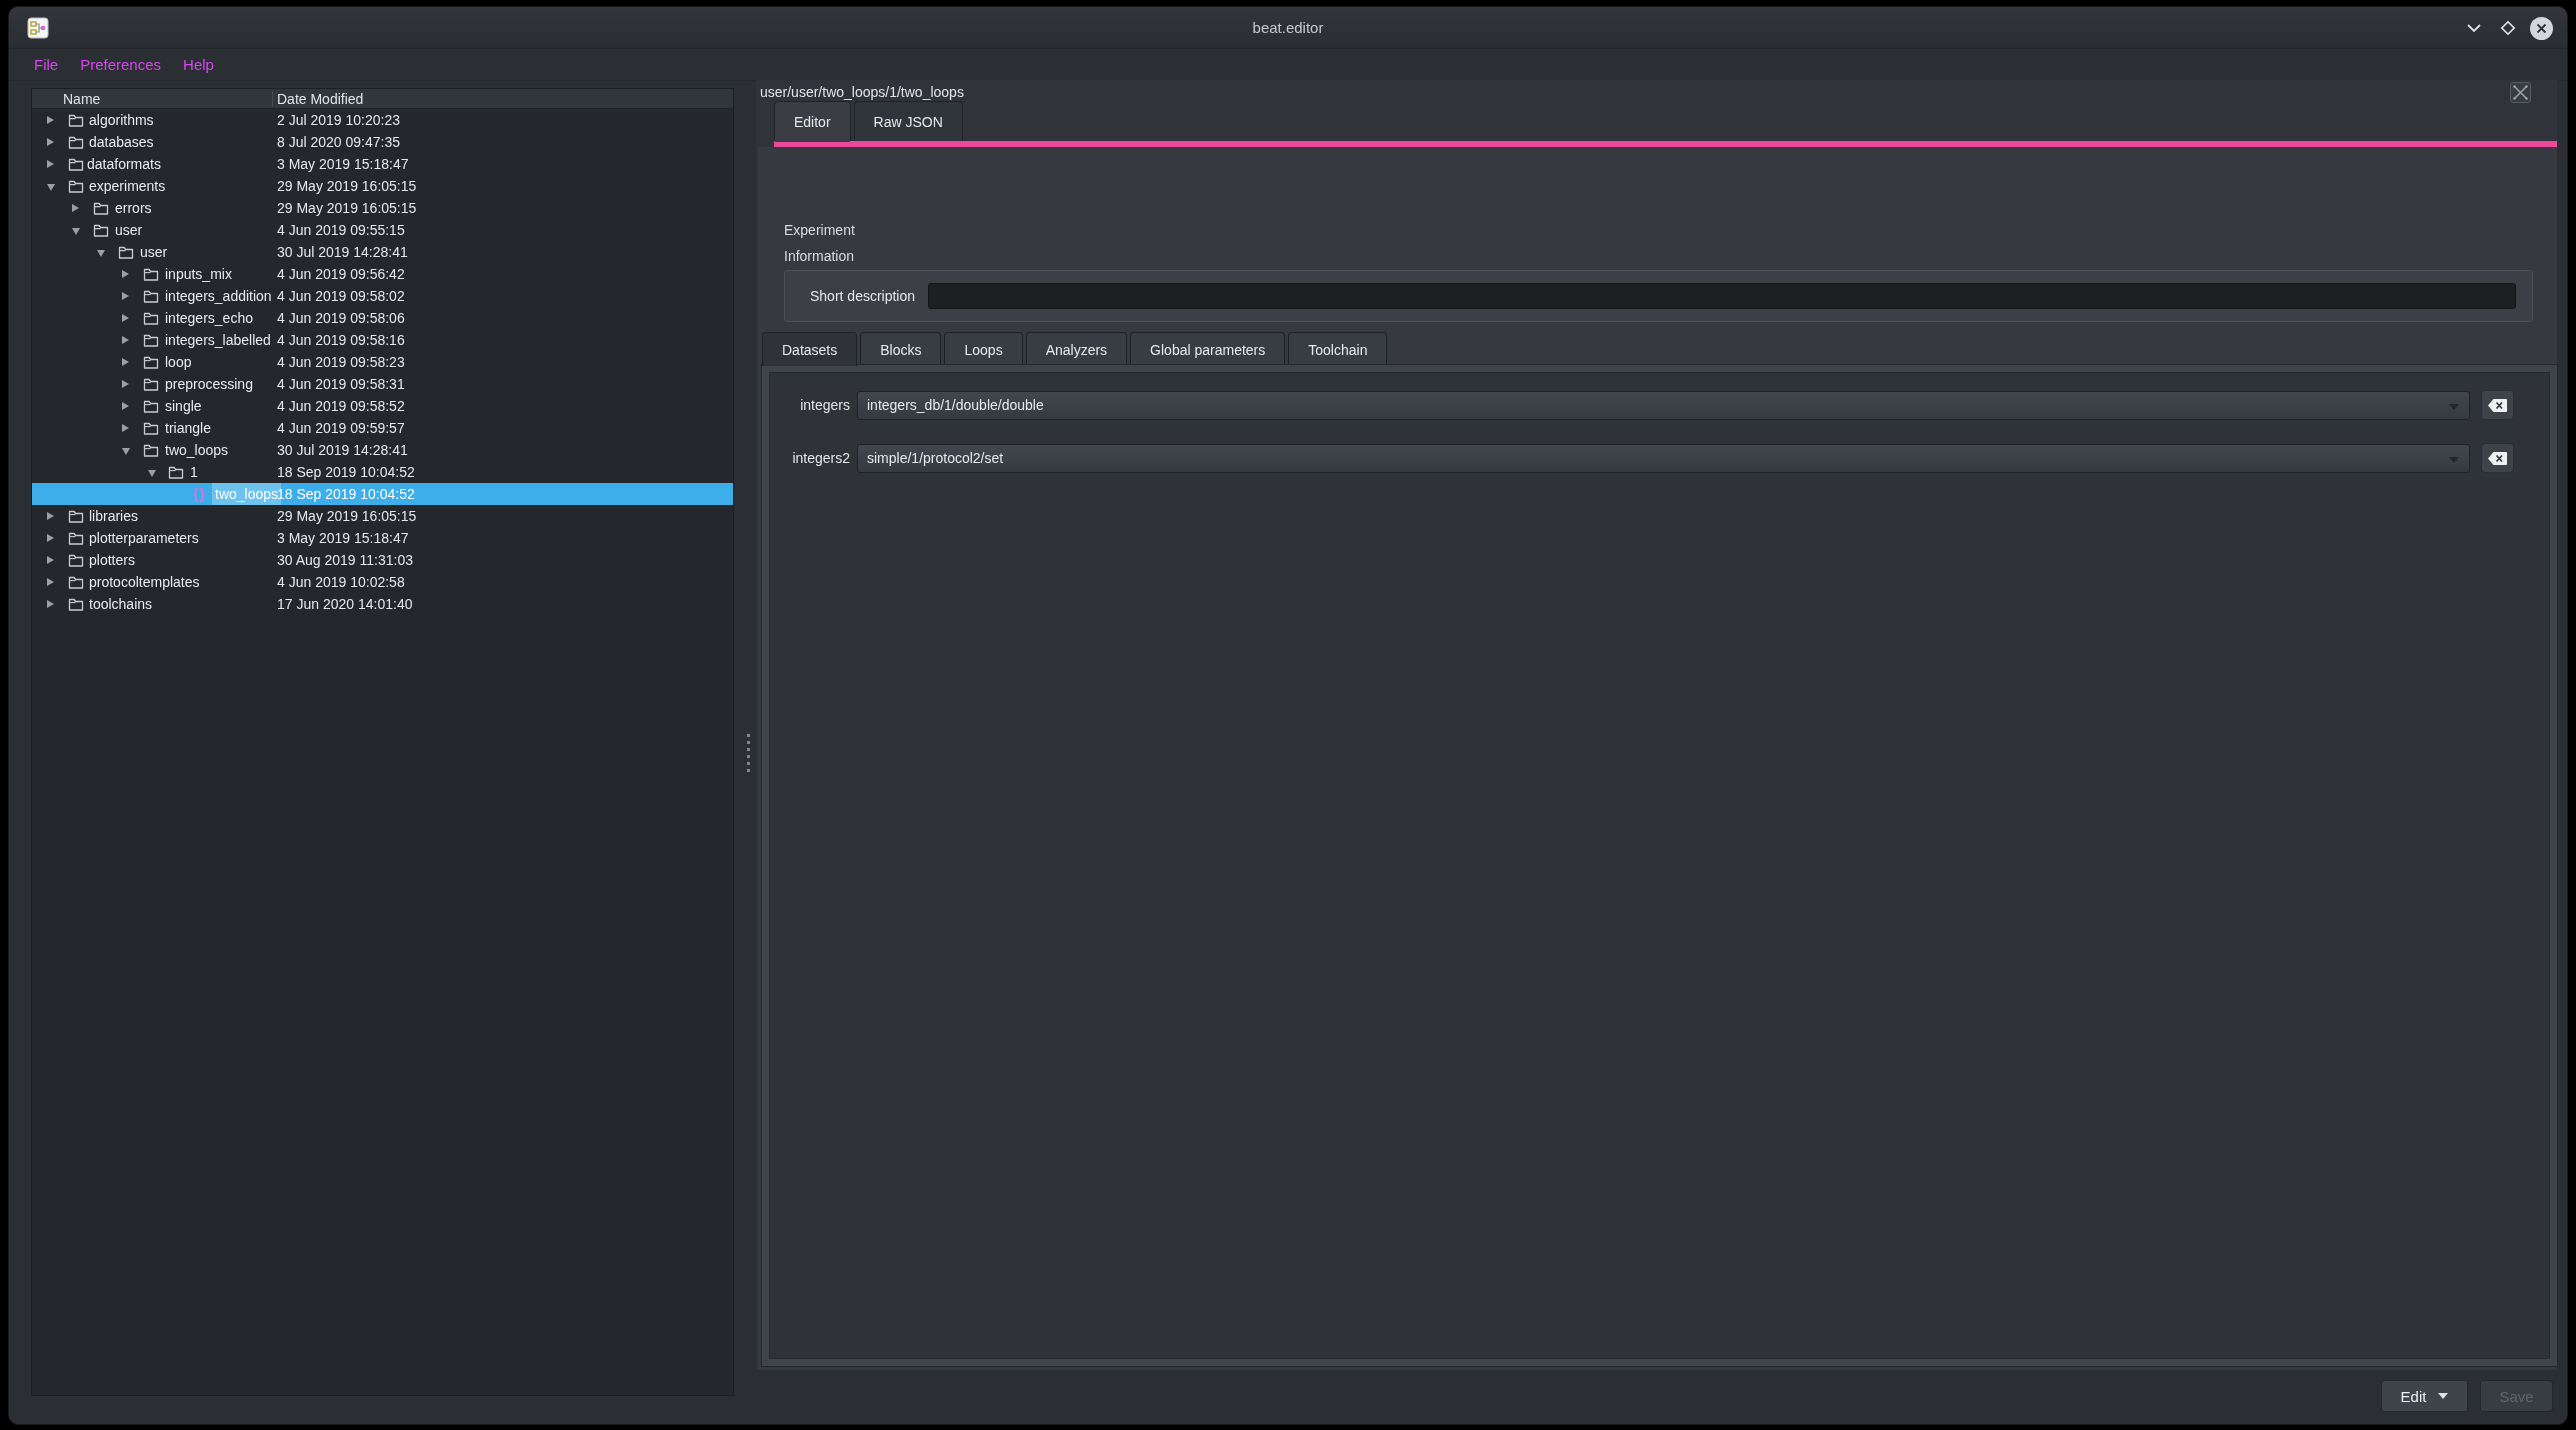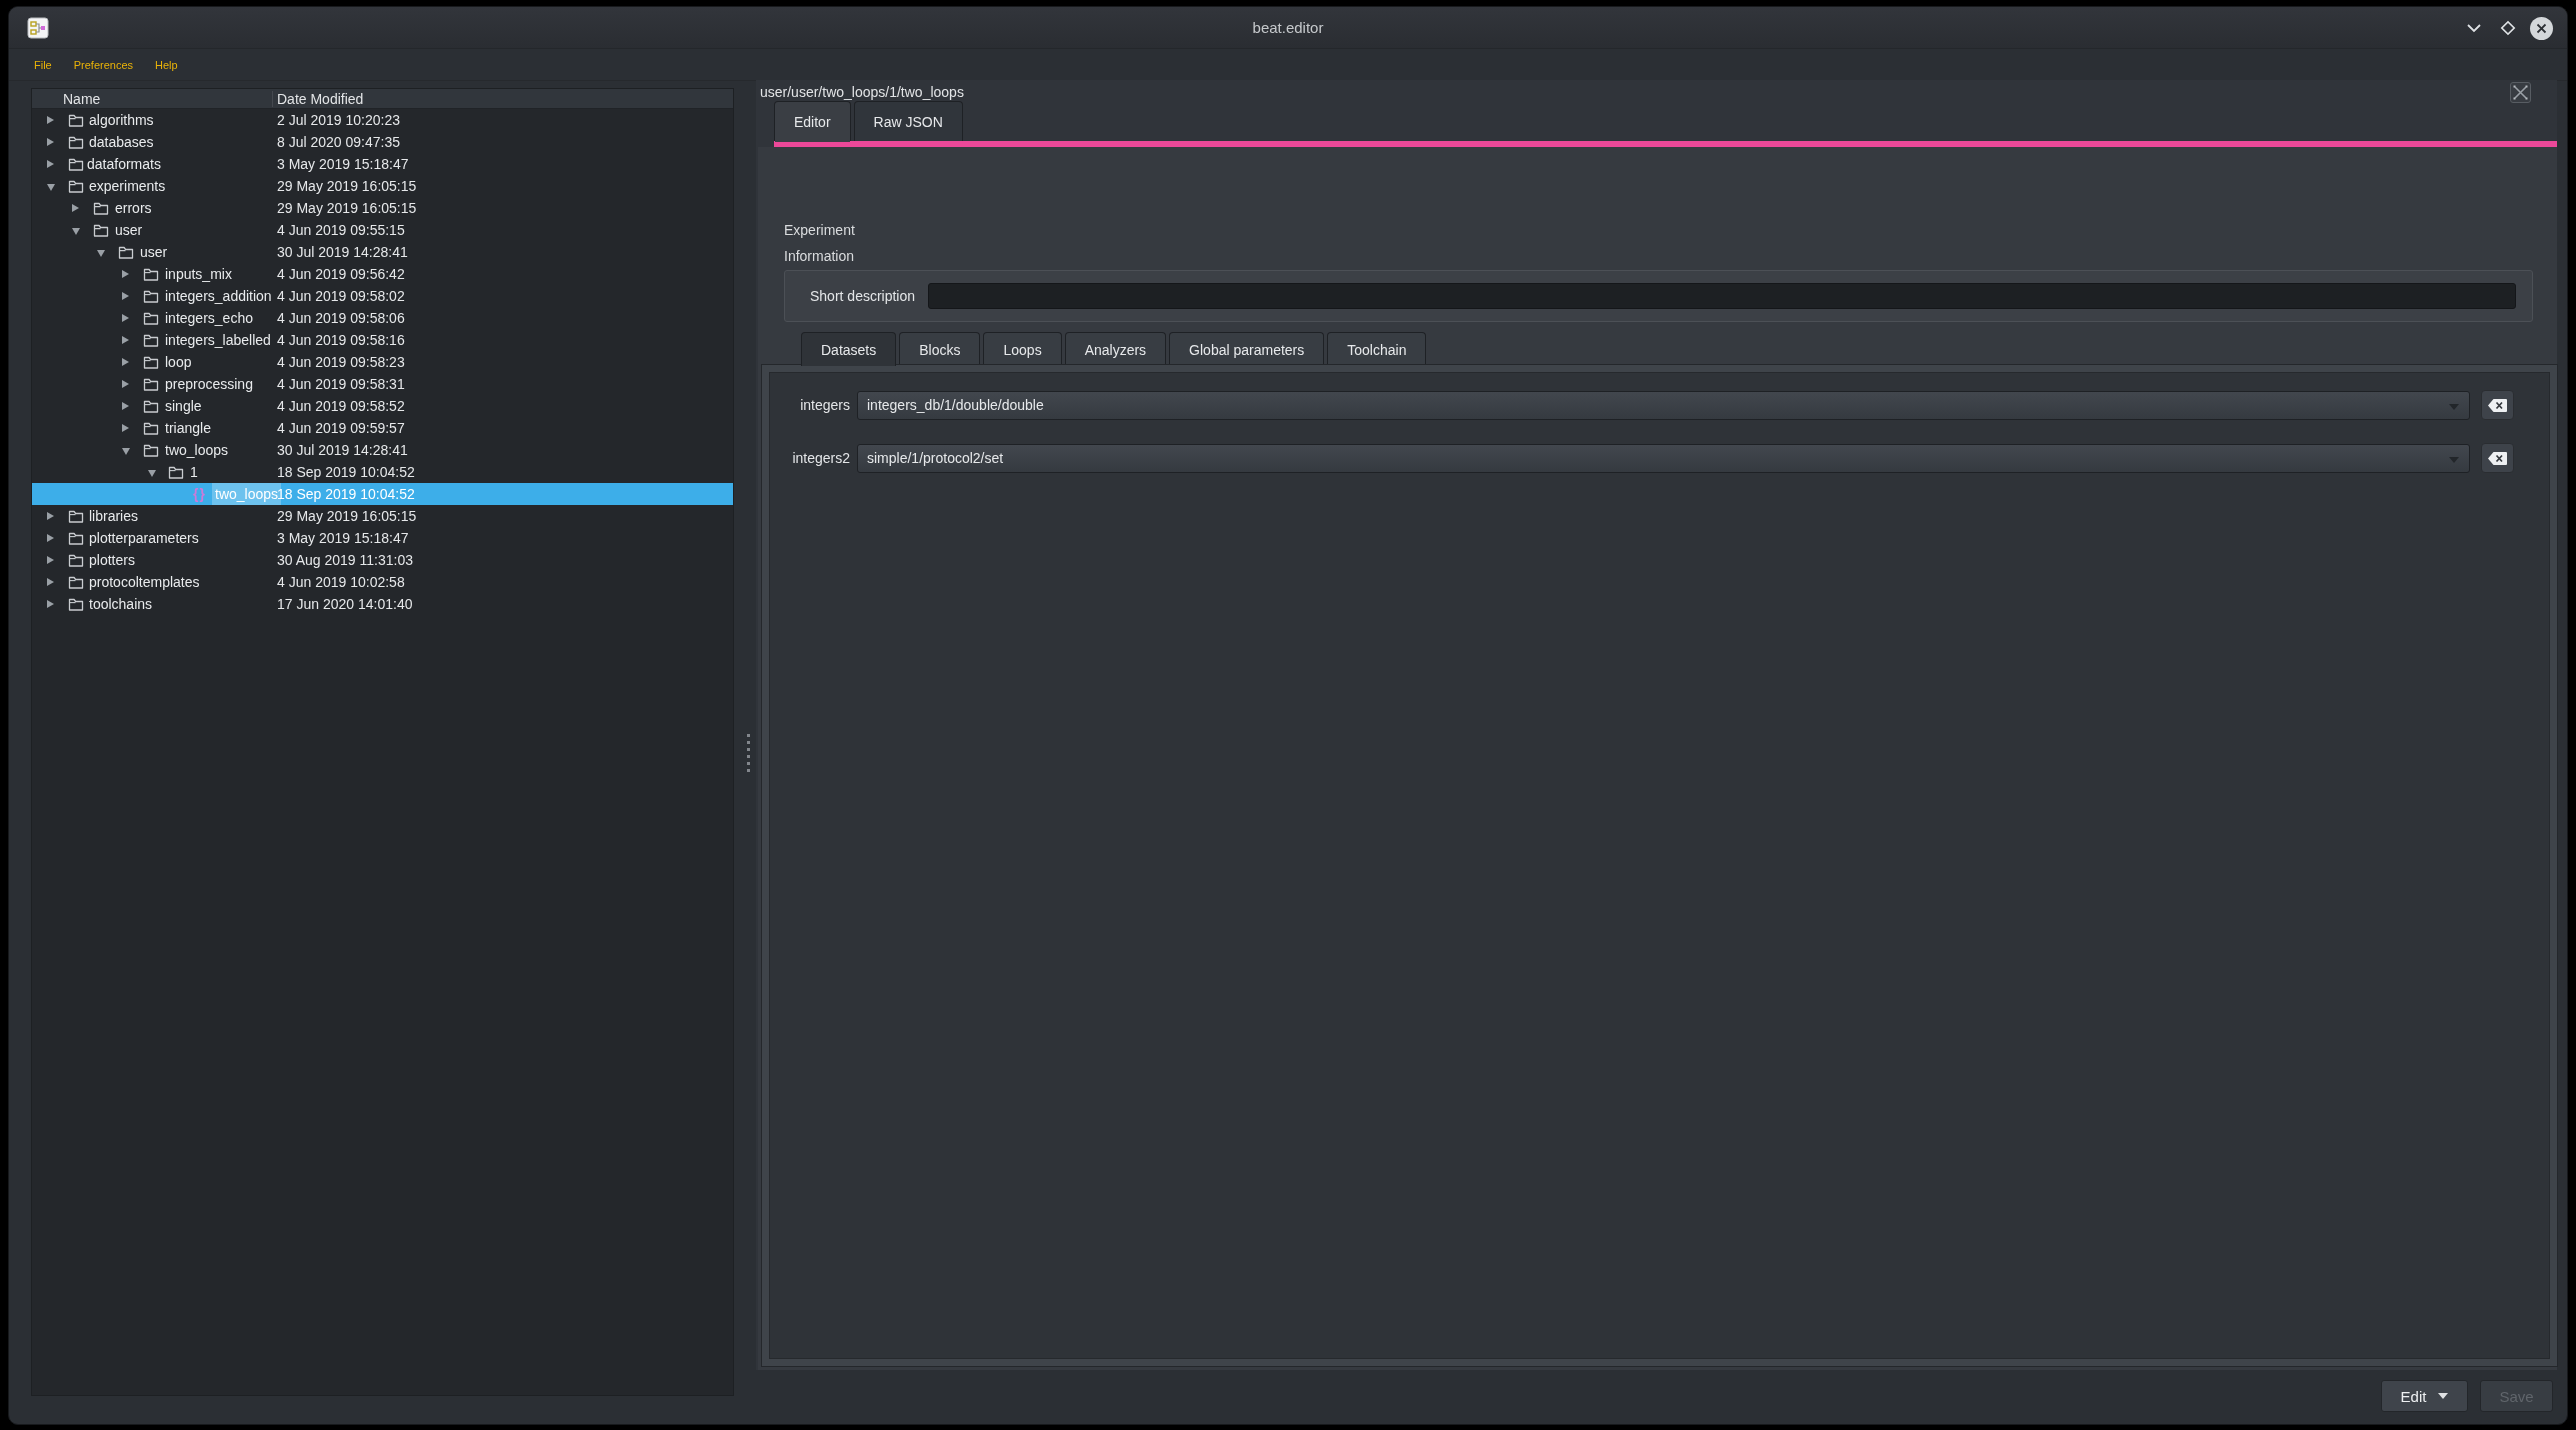--- a/index.html
+++ b/index.html
@@ -16,21 +16,21 @@
   .win-title { position:absolute; left:0; right:0; top:0; height:42px; line-height:42px;
                text-align:center; color:#c6c9cc; font-size:15px; }
   .win-controls { position:absolute; right:14px; top:0; height:42px; display:flex; align-items:center; gap:10px; }
   .wc { width:24px; height:24px; display:flex; align-items:center; justify-content:center; cursor:pointer; }
   .wc svg { display:block; }
   .wc-close { width:23px; height:23px; background:#d4d7da; border-radius:50%; }
 
   
   .menubar { position:absolute; left:0; top:42px; right:0; height:32px; display:flex;
              align-items:center; padding-left:14px; background:#2b2f34; border-bottom:1px solid #26292d; }
-  .menu-item { color:#eab308; font-size:11px; padding:4px 11px; border-radius:3px; cursor:pointer; }
+  .menu-item { color:#d946ef; font-size:15px; padding:4px 11px; border-radius:3px; cursor:pointer; }
 
   
   .tree-panel { position:absolute; left:22px; top:81px; width:703px; height:1308px;
                 background:#24272b; border:1px solid #1d2023; }
   .tree-header { position:absolute; left:0; top:0; right:0; height:20px; background:#31363c;
                  border-bottom:1px solid #202327; }
   .th-cell { position:absolute; top:0; height:20px; line-height:20px; font-size:14px; color:#e3e5e7; }
   .th-name { left:31px; }
   .th-date { left:245px; }
   .th-div  { position:absolute; left:240px; top:2px; width:1px; height:16px; background:#45494f; }
@@ -76,21 +76,21 @@
               background:#3c4046; border:1px solid #4c5056; border-radius:3px; }
   .gb-row { position:absolute; left:0; right:0; top:0; bottom:0; display:flex; align-items:center; }
   .gb-label { margin-left:25px; font-size:14px; color:#e4e6e8; white-space:nowrap; }
   .gb-input { margin-left:13px; margin-right:16px; flex:1; height:26px; background:#1d2023;
               border:1px solid #141619; border-radius:3px; color:#e4e6e8; font-size:14px;
               padding:0 8px; font-family:inherit; outline:none; }
 
   
   .tabbar-inner { left:4px; top:185px; right:0; height:34px; }
   .tabbar-inner .tab { height:34px; line-height:34px; font-size:14px; background:#383d43; }
-  .tabbar-inner .tab.active { background:#2f3338; z-index:2;margin-left:39px; }
+  .tabbar-inner .tab.active { background:#2f3338; z-index:2; }
   .tab-pane { position:absolute; left:4px; right:0; top:218px; bottom:4px;
               background:#2f3338; border:7px solid #3f444a; outline:1px solid #24272b;
               box-shadow: inset 0 0 0 1px #26292d; }
   .field-row { position:absolute; left:0; right:0; height:30px; display:flex; align-items:center; }
   .field-row.f0 { top:18px; } .field-row.f1 { top:71px; }
   .field-label { position:absolute; width:81px; text-align:right; font-size:14px; color:#e4e6e8; }
   .field-combo { position:absolute; left:88px; width:1613px; height:29px;
                  background:linear-gradient(#42474e,#353a40); border:1px solid #1e2125; border-radius:3px;
                  display:flex; align-items:center; cursor:pointer; }
   .combo-text { margin-left:9px; font-size:14px; color:#e7e9eb; }

